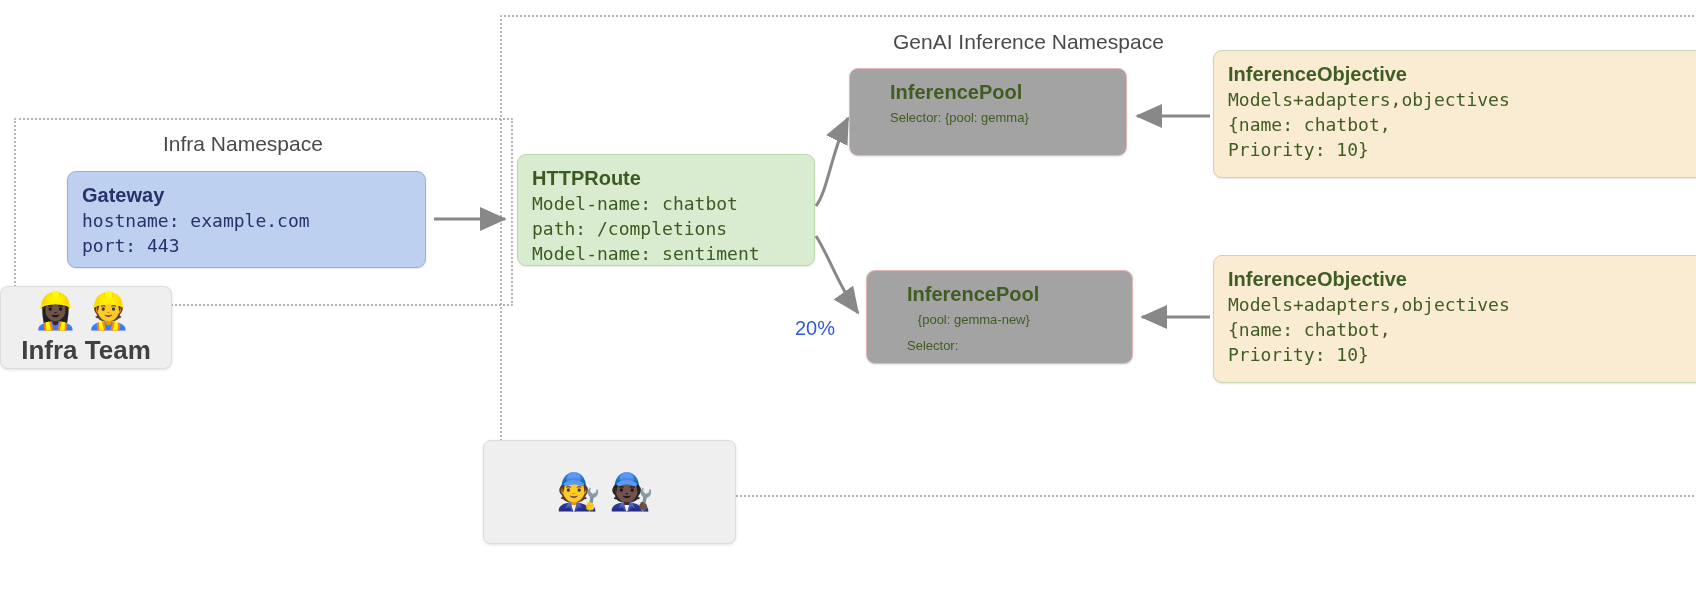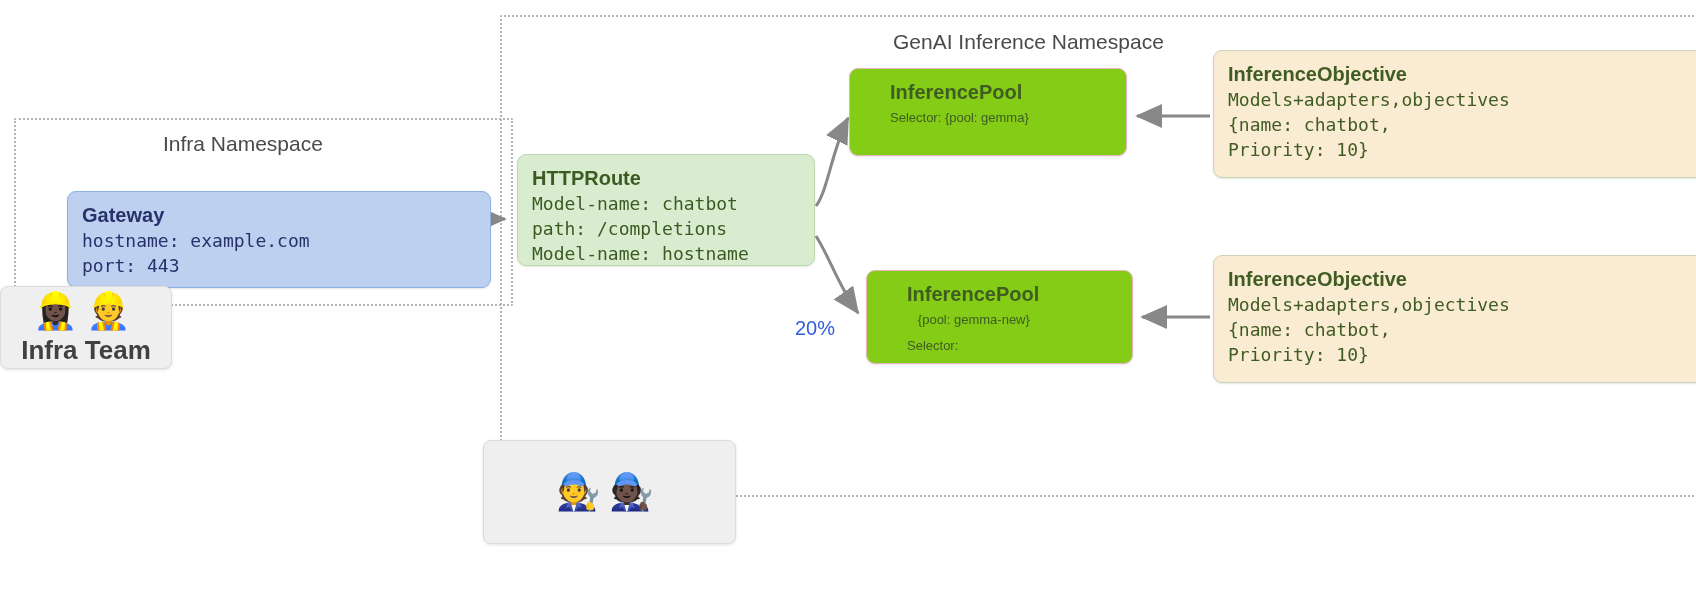--- a/index.html
+++ b/index.html
@@ -59,21 +59,21 @@
 
   
   .httproute{
     background:#d9ecd0;
     border:1.5px solid #bcd9ae;
   }
   .httproute .title,.httproute .mono{color:#3c5a22;}
 
   
   .pool{
-    background:#84cc16;
+    background:#a3a3a3;
     border:1.5px solid #e4b6b9;
     padding-left:40px;
   }
   .pool .title{color:#3f5c22;}
   .pool .sub{
     font-family:"Liberation Sans",sans-serif;
     font-size:13px;
     line-height:26px;
     color:#3f5c22;
     white-space:pre;
@@ -148,31 +148,31 @@
 
     <path d="M816,236 C830,258 838,285 858,313" stroke="#888888" stroke-width="3" fill="none" marker-end="url(#arrowR)"></path>
 
     <path d="M1210,116 L1137,116" stroke="#888888" stroke-width="3" fill="none" marker-end="url(#arrowR)"></path>
 
     <path d="M1210,317 L1142,317" stroke="#888888" stroke-width="3" fill="none" marker-end="url(#arrowR)"></path>
   </svg>
 
   <div class="edge-label" style="left:795px;top:317px;">20%</div>
 
-  <div class="node gateway" style="left:67px;top:171px;width:424px;height:97px;margin-top:20px;">
+  <div class="node gateway" style="left:67px;top:171px;width:359px;height:97px;">
     <div class="title">Gateway</div>
     <div class="mono">hostname: example.com</div>
     <div class="mono">port: 443</div>
   </div>
 
   <div class="node httproute" style="left:517px;top:154px;width:298px;height:112px;">
     <div class="title">HTTPRoute</div>
     <div class="mono">Model-name: chatbot</div>
     <div class="mono">path: /completions</div>
-    <div class="mono">Model-name: hostname</div>
+    <div class="mono">Model-name: sentiment</div>
   </div>
 
   <div class="node pool" style="left:849px;top:68px;width:278px;height:88px;">
     <div class="title">InferencePool</div>
     <div class="sub">Selector: {pool: gemma}</div>
   </div>
 
   <div class="node pool" style="left:866px;top:270px;width:267px;height:94px;">
     <div class="title">InferencePool</div>
     <div class="sub">   {pool: gemma-new}</div>

